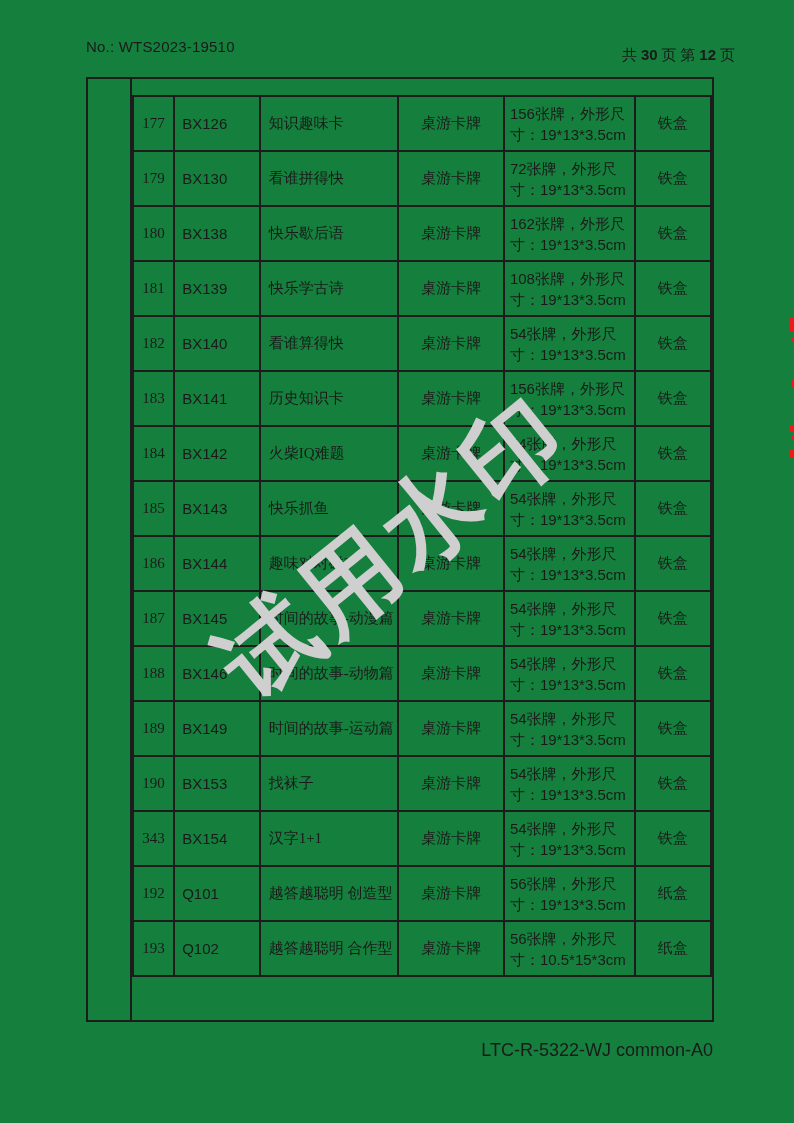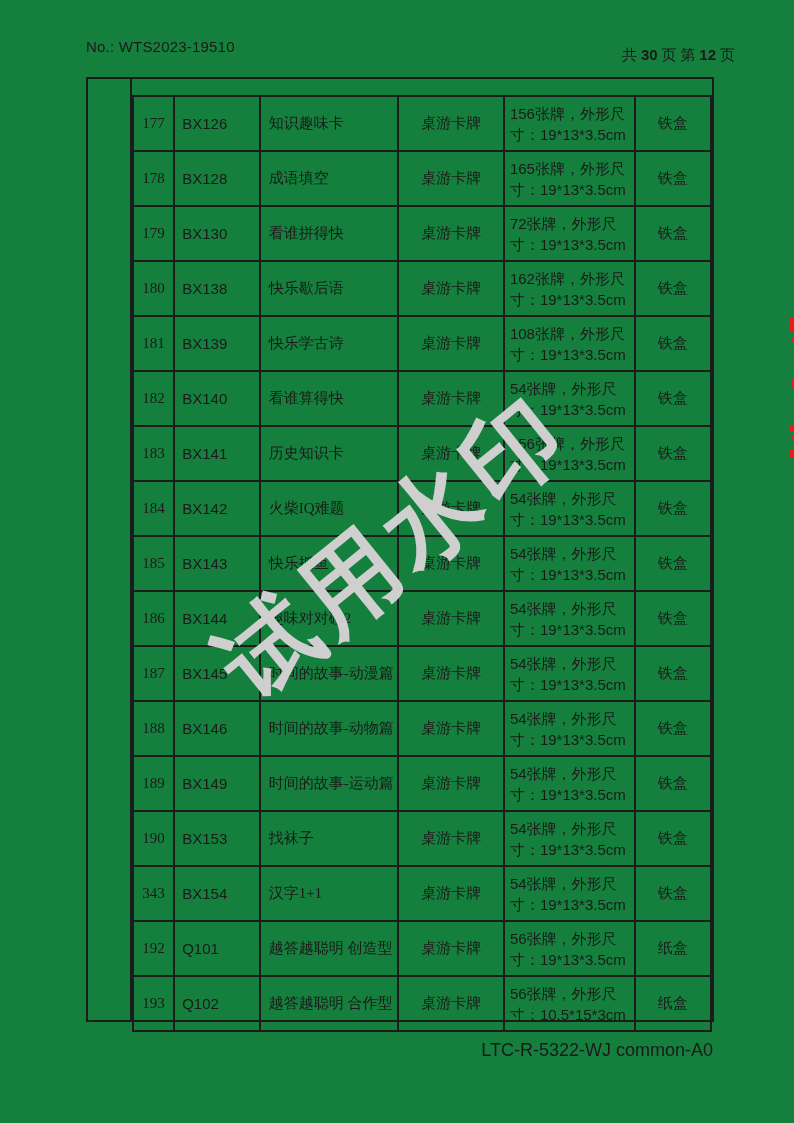--- a/index.html
+++ b/index.html
@@ -101,29 +101,20 @@
           <tr>
             <td class="c-no">177</td>
             <td class="c-code">BX126</td>
             <td class="c-name">知识趣味卡</td>
             <td class="c-cat">桌游卡牌</td>
             <td class="c-spec">156张牌，外形尺
 寸：19*13*3.5cm</td>
             <td class="c-box">铁盒</td>
           </tr>
           <tr>
-            <td class="c-no">178</td>
-            <td class="c-code">BX128</td>
-            <td class="c-name">成语填空</td>
-            <td class="c-cat">桌游卡牌</td>
-            <td class="c-spec">165张牌，外形尺
-寸：19*13*3.5cm</td>
-            <td class="c-box">铁盒</td>
-          </tr>
-          <tr>
             <td class="c-no">179</td>
             <td class="c-code">BX130</td>
             <td class="c-name">看谁拼得快</td>
             <td class="c-cat">桌游卡牌</td>
             <td class="c-spec">72张牌，外形尺
 寸：19*13*3.5cm</td>
             <td class="c-box">铁盒</td>
           </tr>
           <tr>
             <td class="c-no">180</td>

